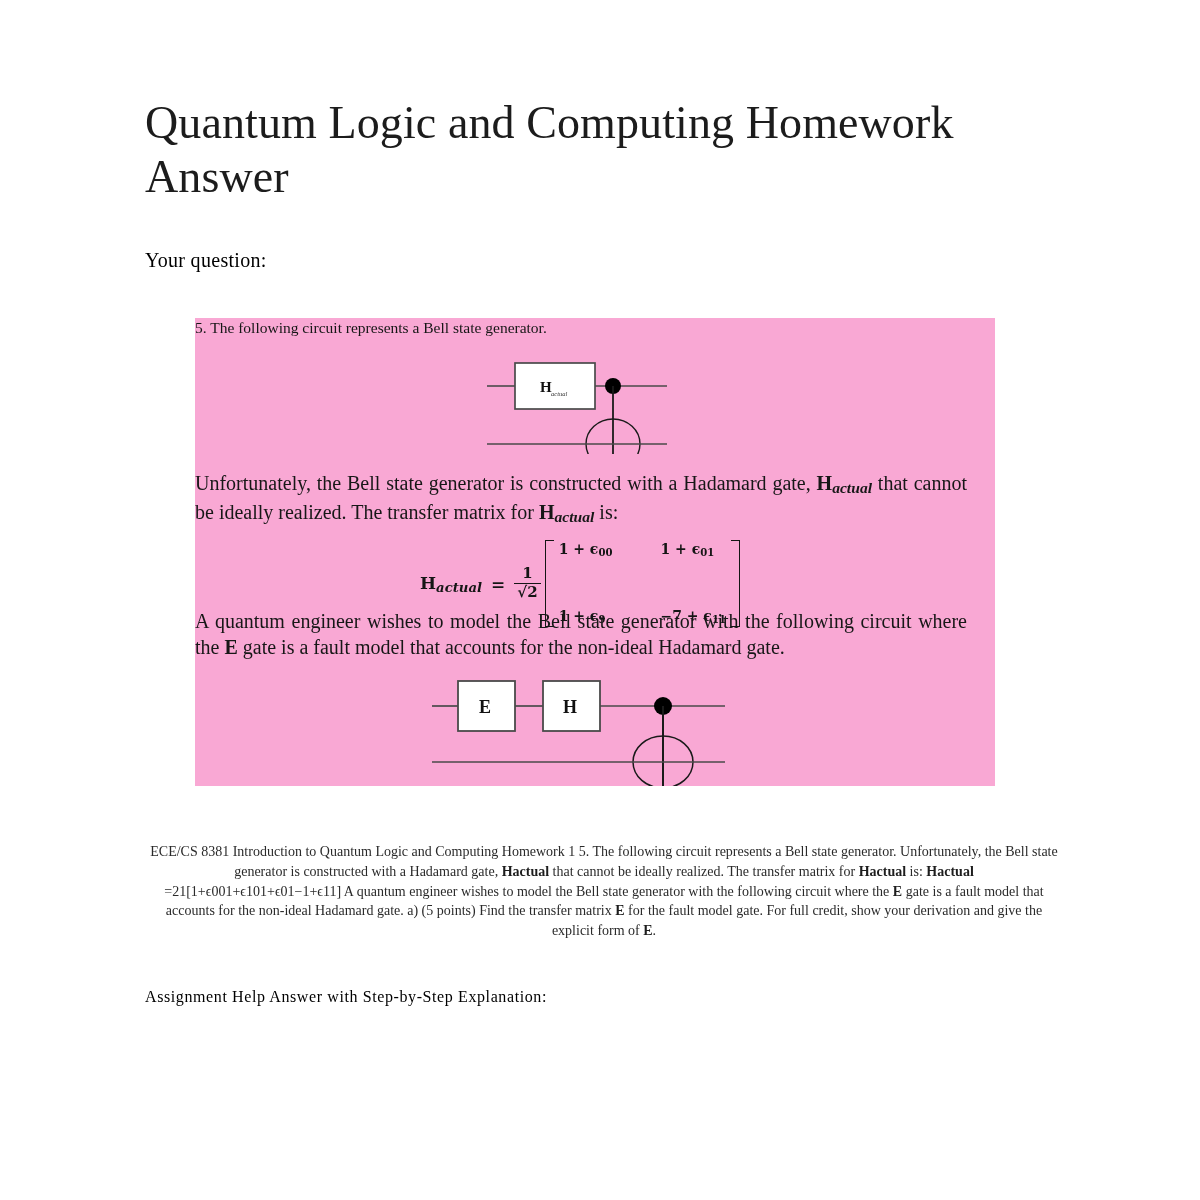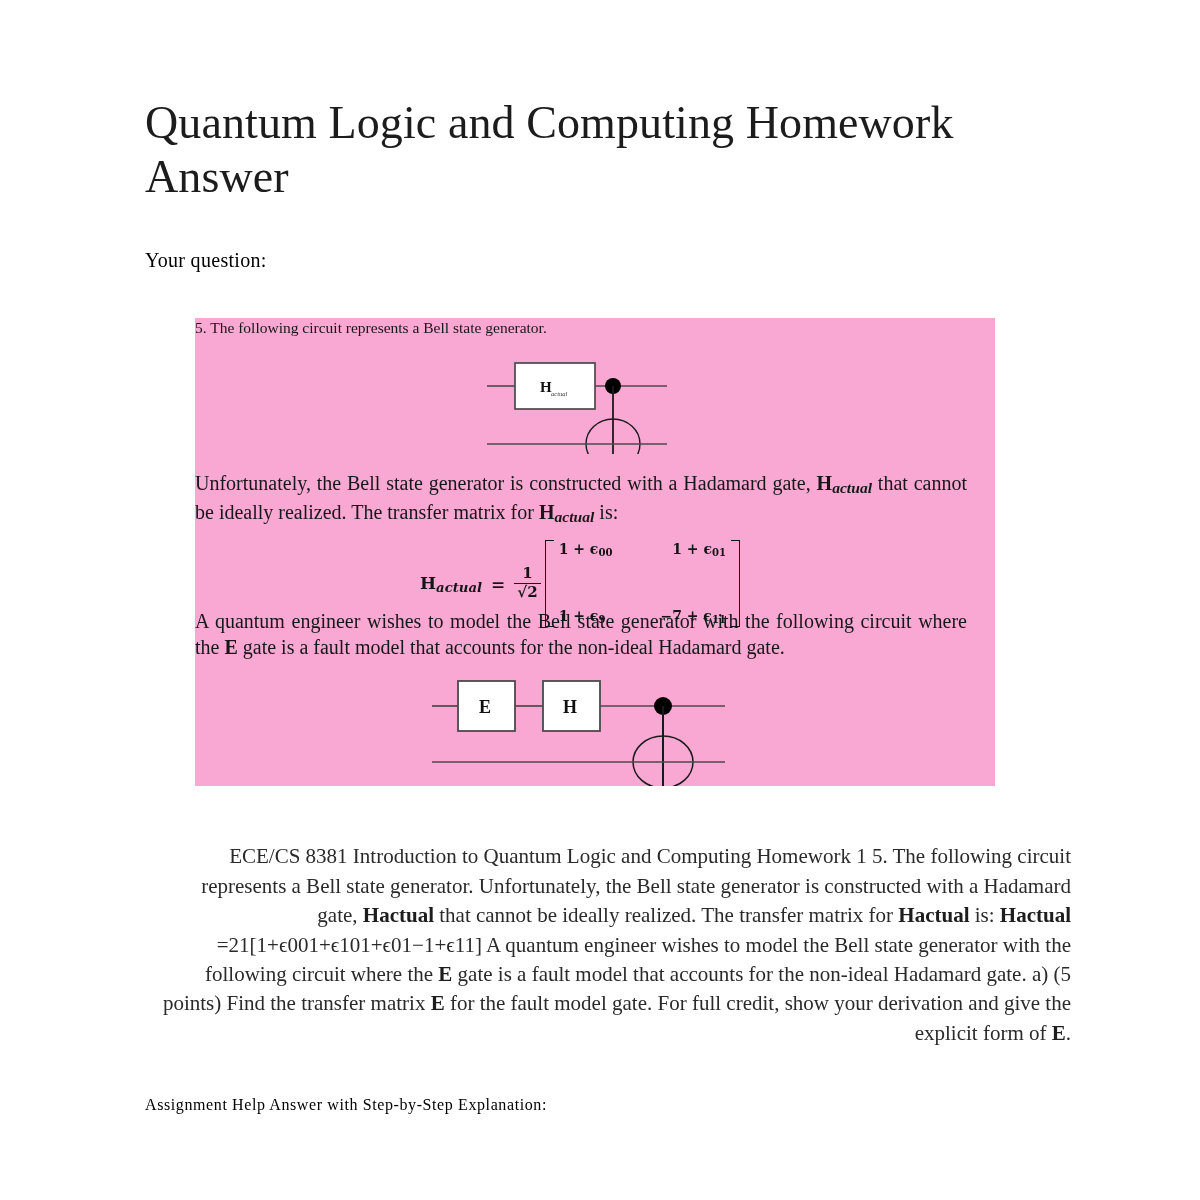--- a/index.html
+++ b/index.html
@@ -143,33 +143,33 @@
     display: grid;
     grid-template-columns: auto auto;
     column-gap: 26px;
     row-gap: 1px;
     padding: 1px 5px;
     font-size: 14px;
     line-height: 1.28;
     gap: 48px;
   }
   .mcells span { white-space: nowrap; }
-  .mcell-r { text-align: right; }
+  .mcell-r { text-align: left; }
   .epssub { font-size: 0.72em; vertical-align: -0.2em; font-weight: bold; }
 
   
   .body-para {
-    margin: 16px;
+    margin: 4px;
     margin-top: 56px;
     font-family: "Liberation Serif", "DejaVu Serif", serif;
-    font-size: 21px;
+    font-size: 14px;
     line-height: 1.40;
     color: #2a2a2a;
     width: 910px;
-    text-align: right;
+    text-align: center;
   }
   .body-para .bold { font-weight: bold; color: #1d1d1d; }
 </style>
 </head>
 <body>
 
 <div class="page">
   <div class="content">
 
     <h1 class="doc-title">Quantum Logic and Computing Homework Answer</h1>

